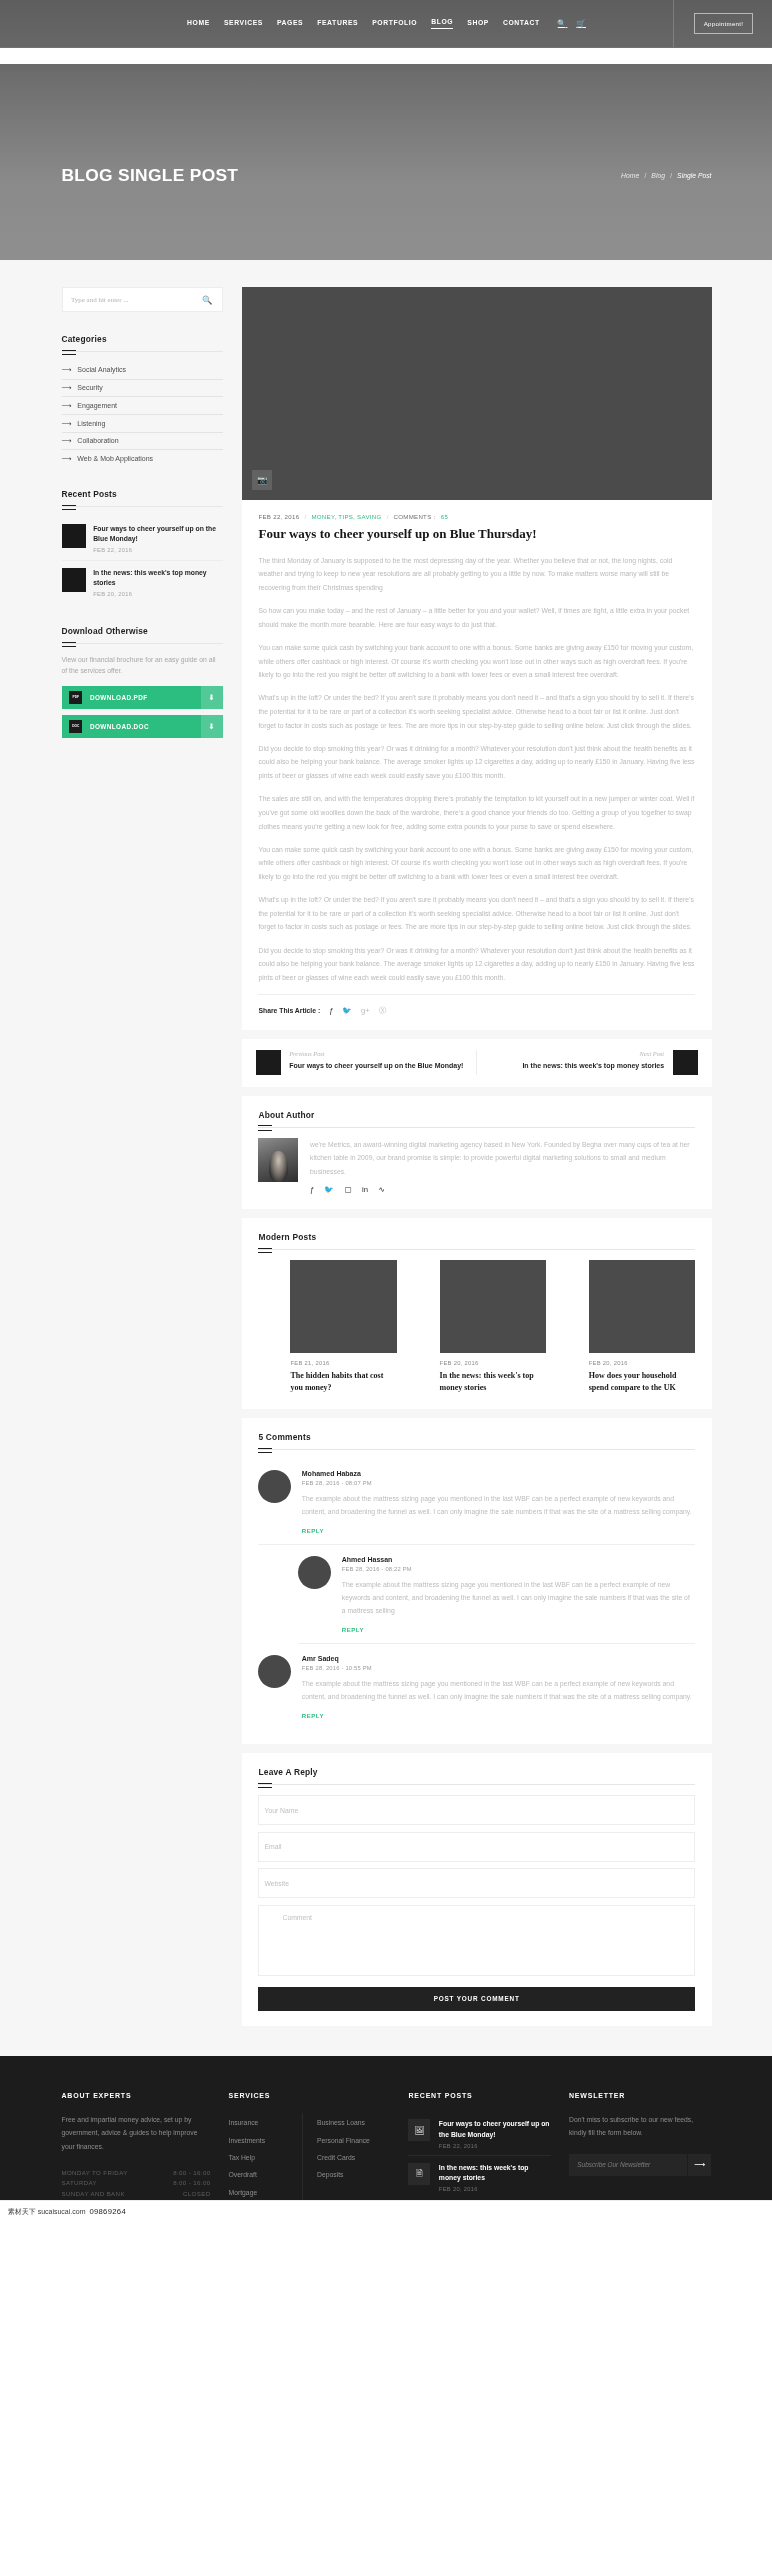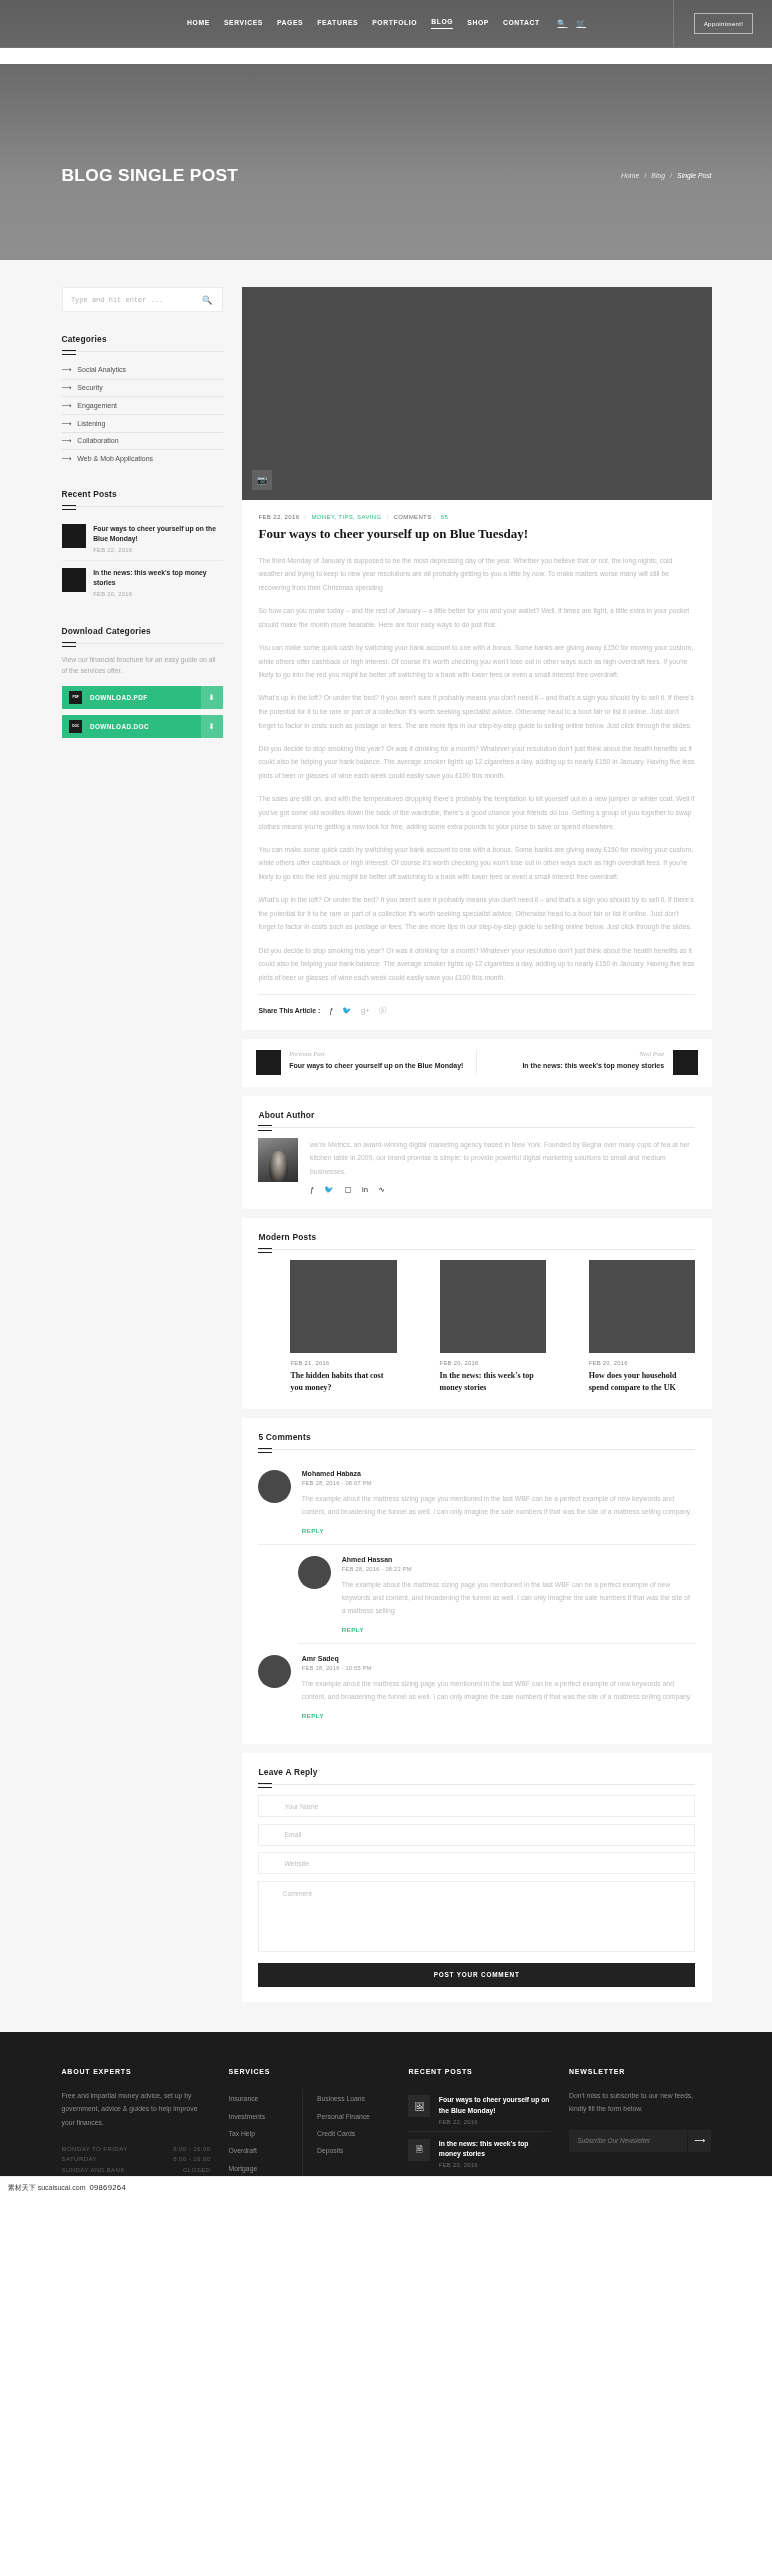--- a/index.html
+++ b/index.html
@@ -100,21 +100,21 @@
 
   
   .search-box {
     display: flex; align-items: center;
     background: #ffffff; border: 0.6px solid #ececec;
     height: 25px; padding: 0 8.4px; margin-bottom: 22px;
   }
   .search-input {
     flex: 1; border: none; outline: none; background: transparent;
     font-size: 7px; color: #9b9b9b;
-    font-family: Liberation Mono, monospace;
+    font-family: Liberation Serif, serif;
   }
   .search-input::placeholder { color: #b4b4b4; }
   .search-go { background: none; border: none; cursor: pointer; color: #2c2c2c; font-size: 8.4px; padding: 0; }
 
   .widget { margin-bottom: 22px; }
   .widget-title {
     font-size: 8.4px; font-weight: bold; color: #1f1f1f;
     letter-spacing: 0.2px; margin-bottom: 5.8px;
   }
   .title-rule { position: relative; height: 3.2px; margin-bottom: 9px; }
@@ -255,21 +255,21 @@
   .avatar { width: 33px; height: 33px; flex: 0 0 33px; border-radius: 50%; background: #484848; }
   .c-body { flex: 1; min-width: 0; }
   .c-name { font-size: 7px; font-weight: bold; color: #1f1f1f; margin-bottom: 3.2px; }
   .c-date { font-size: 5.8px; color: #9d9d9d; letter-spacing: 0.2px; margin-bottom: 5.8px; }
   .c-text { font-size: 6.8px; color: #bcbcbc; line-height: 1.95; margin-bottom: 5.8px; }
   .c-reply { font-size: 6.1px; font-weight: bold; color: #2cbe81; letter-spacing: 0.5px; text-decoration: none; }
 
   
   .form-field {
     width: 100%; border: 0.6px solid #ededed; background: #fff;
-    height: 22px; padding: 0 25px; margin-bottom: 6.4px;
+    height: 30px; padding: 0 5px; margin-bottom: 6.4px;
     font-size: 6.8px; color: #6d6d6d; outline: none;
     font-family: "Liberation Sans", sans-serif;
   }
   .form-field::placeholder { color: #c0c0c0; }
   textarea.form-field { height: 71px; padding: 7px 23px; resize: none; line-height: 1.6; }
   .submit-btn {
     width: 100%; background: #222222; border: none; color: #ffffff;
     height: 24px; font-size: 6.4px; font-weight: bold; letter-spacing: 0.8px;
     cursor: pointer; font-family: "Liberation Sans", sans-serif; margin-top: 2.6px;
   }
@@ -413,21 +413,21 @@
         <div class="rp-item">
           <div class="rp-thumb"></div>
           <div class="rp-body">
             <a class="rp-title" href="#">In the news: this week's top money stories</a>
             <div class="rp-date">FEB 20, 2016</div>
           </div>
         </div>
       </div>
 
       <div class="widget">
-        <div class="widget-title">Download Categories</div>
+        <div class="widget-title">Download Otherwise</div>
         <div class="title-rule"></div>
         <div class="dl-desc">View our financial brochure for an easy guide on all of the services offer.</div>
         <button class="dl-btn">
           <span class="dl-filetype">PDF</span>
           <span class="dl-label">DOWNLOAD.PDF</span>
           <span class="dl-icon">⬇</span>
         </button>
         <button class="dl-btn">
           <span class="dl-filetype">DOC</span>
           <span class="dl-label">DOWNLOAD.DOC</span>
@@ -445,21 +445,21 @@
         </div>
         <div class="post-body">
           <div class="post-meta">
             <span class="meta-date">FEB 22, 2016</span>
             <span class="meta-sep">/</span>
             <a class="meta-cats" href="#">MONEY, TIPS, SAVING</a>
             <span class="meta-sep">/</span>
             <span class="meta-comments">COMMENTS :</span>
             <span class="meta-comments meta-count">65</span>
           </div>
-          <h2 class="post-title">Four ways to cheer yourself up on Blue Tuesday!</h2>
+          <h2 class="post-title">Four ways to cheer yourself up on Blue Thursday!</h2>
           <p class="post-p">The third Monday of January is supposed to be the most depressing day of the year. Whether you believe that or not, the long nights, cold weather and trying to keep to new year resolutions are all probably getting to you a little by now. To make matters worse many will still be recovering from their Christmas spending</p>
           <p class="post-p">So how can you make today – and the rest of January – a little better for you and your wallet?  Well, if times are tight, a little extra in your pocket should make the month more bearable. Here are four easy ways to do just that.</p>
           <p class="post-p">You can make some quick cash by switching your bank account to one with a bonus. Some banks are giving away £150 for moving your custom, while others offer cashback or high interest. Of course it's worth checking you won't lose out in other ways such as high overdraft fees. If you're likely to go into the red you might be better off switching to a bank with lower fees or even a small interest free overdraft.</p>
           <p class="post-p">What's up in the loft? Or under the bed? If you aren't sure it probably means you don't need it – and that's a sign you should try to sell it. If there's the potential for it to be rare or part of a collection it's worth seeking specialist advice. Otherwise head to a boot fair or list it online. Just don't forget to factor in costs such as postage or fees. The are more tips in our step-by-step guide to selling online below.  Just click through the slides.</p>
           <p class="post-p">Did you decide to stop smoking this year? Or was it drinking for a month? Whatever your resolution don't just think about the health benefits as it could also be helping your bank balance. The average smoker lights up 12 cigarettes a day, adding up to nearly £150 in January.  Having five less pints of beer or glasses of wine each week could easily save you £100 this month.</p>
           <p class="post-p">The sales are still on, and with the temperatures dropping there's probably the temptation to kit yourself out in a new jumper or winter coat. Well if you've got some old woollies down the back of the wardrobe, there's a good chance your friends do too. Getting a group of you together to swap clothes means you're getting a new look for free, adding some extra pounds to your purse to save or spend elsewhere.</p>
           <p class="post-p">You can make some quick cash by switching your bank account to one with a bonus. Some banks are giving away £150 for moving your custom, while others offer cashback or high interest. Of course it's worth checking you won't lose out in other ways such as high overdraft fees. If you're likely to go into the red you might be better off switching to a bank with lower fees or even a small interest free overdraft.</p>
           <p class="post-p">What's up in the loft? Or under the bed? If you aren't sure it probably means you don't need it – and that's a sign you should try to sell it. If there's the potential for it to be rare or part of a collection it's worth seeking specialist advice. Otherwise head to a boot fair or list it online. Just don't forget to factor in costs such as postage or fees. The are more tips in our step-by-step guide to selling online below.  Just click through the slides.</p>
           <p class="post-p">Did you decide to stop smoking this year? Or was it drinking for a month? Whatever your resolution don't just think about the health benefits as it could also be helping your bank balance. The average smoker lights up 12 cigarettes a day, adding up to nearly £150 in January.  Having five less pints of beer or glasses of wine each week could easily save you £100 this month.</p>
         </div>

